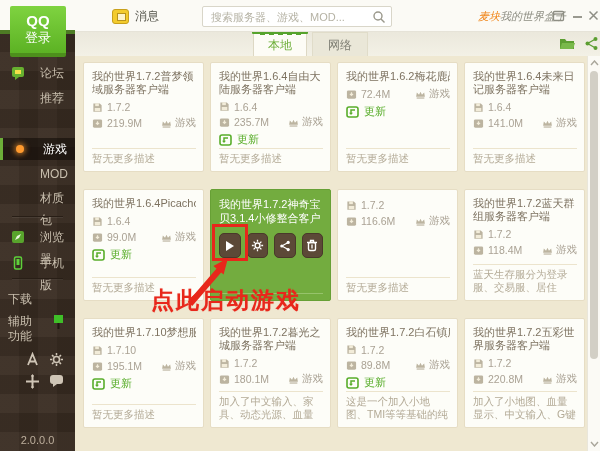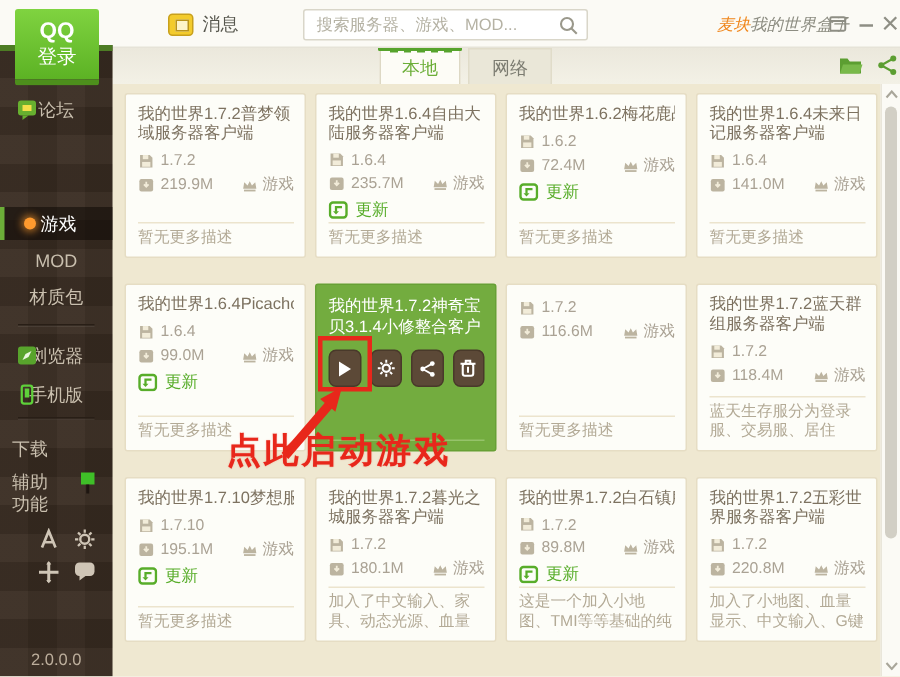--- a/index.html
+++ b/index.html
@@ -30,21 +30,21 @@
   .tab-local::before { content:""; position:absolute; left:-2px; right:-2px; top:-4px; height:5px; background:#56a32c; border-radius:3px 3px 1px 1px; }
   .tab-local::after { content:""; position:absolute; left:6px; top:-1px; width:42px; height:3px; background:repeating-linear-gradient(90deg,#56a32c 0 5px,transparent 5px 9px); }
   .tab-network { left:237px; width:56px; background:#eae7d8; color:#7c7c71; border:1px solid #e0dcc9; border-bottom:none; }
   .tabbar .tb-ico { position:absolute; top:4px; width:17px; height:16px; cursor:pointer; }
 
   
   .sidebar { position:absolute; left:0; top:30px; width:75px; height:421px; z-index:5; background:#392c22;
     background-image:repeating-linear-gradient(0deg, rgba(255,255,255,.025) 0 19px, rgba(0,0,0,.08) 19px 38px),
                      repeating-linear-gradient(90deg, rgba(255,255,255,.02) 0 19px, rgba(0,0,0,.05) 19px 38px); }
   .sidebar::before { content:""; position:absolute; left:0; top:0; width:75px; height:4px; background:#4d7c24; }
-  .nav-item { position:absolute; left:0; width:75px; height:22px; line-height:22px; text-align:center; font-size:12px; color:#c9bfae; cursor:pointer; }
+  .nav-item { position:absolute; left:0; width:75px; height:22px; line-height:22px; font-size:12px; color:#c9bfae; cursor:pointer;padding-left:40px; }
   .nav-item.sel { background:rgba(15,9,5,.55); color:#fff; border-left:3px solid #6cae38; }
   .nav-ico { position:absolute; left:11px; top:4px; width:14px; height:14px; }
   .dot-ico { position:absolute; left:13px; top:7px; width:8px; height:8px; border-radius:50%; background:#ff9a2e; box-shadow:0 0 5px 2px rgba(255,154,46,.55); }
   .side-sep { position:absolute; left:12px; width:51px; border-top:1px solid #281e16; border-bottom:1px solid rgba(255,255,255,.07); }
   .side-left { position:absolute; left:8px; font-size:12px; color:#c9bfae; cursor:pointer; line-height:15px; }
   .flag-ico { position:absolute; left:52px; top:315px; width:13px; height:16px; }
   .tool-ico-btn { position:absolute; width:16px; height:16px; cursor:pointer; color:#cfc5b6; }
   .version { position:absolute; left:0; bottom:5px; width:75px; text-align:center; font-size:11px; color:#bcae9c; }
 
   
@@ -148,20 +148,23 @@
 
   <div class="sidebar">
     <div class="nav-item" style="top:32px">
       <svg class="nav-ico" viewBox="0 0 14 14">
         <rect x="1" y="1" width="12" height="10" rx="2" fill="#67b02f"></rect>
         <rect x="4" y="4" width="6" height="4" fill="#f3e04a"></rect>
         <path d="M4 11 L4 14 L8 11 Z" fill="#67b02f"></path>
       </svg>
       <span>论坛</span>
     </div>
+    <div class="nav-item" style="top:57px">
+      <span>推荐</span>
+    </div>
     <div class="nav-item sel" style="top:108px">
       <span class="dot-ico"></span>
       <span>游戏</span>
     </div>
     <div class="nav-item" style="top:133px">
       <span>MOD</span>
     </div>
     <div class="nav-item" style="top:157px">
       <span>材质包</span>
     </div>
@@ -286,28 +289,20 @@
         <path d="M5 10 L3 7.8 H7 Z" fill="#58ad2a"></path>
       </svg>
       <span>更新</span>
     </div>
     <div class="card-sep"></div>
     <div class="card-desc">暂无更多描述</div>
   </div>
 
   <div class="card">
     <div class="card-title clip">我的世界1.6.2梅花鹿战争服</div>
-    <div class="meta-row">
-      <svg class="micon" viewBox="0 0 12 12">
-        <path d="M1.5 1.5 h7 l2 2 v7 h-9 z" fill="#bcb4a0"></path>
-        <rect x="3.5" y="1.5" width="4" height="3" fill="#f2ecd9"></rect>
-        <rect x="3" y="6.5" width="6" height="3.5" fill="#f2ecd9"></rect>
-      </svg>
-      <span>1.6.2</span>
-    </div>
     <div class="meta-row">
       <svg class="micon" viewBox="0 0 12 12">
         <rect x="1" y="1.5" width="10" height="9" rx="1.5" fill="#bcb4a0"></rect>
         <path d="M6 3.5 v3 M4.3 5.3 L6 7 L7.7 5.3" stroke="#f2ecd9" stroke-width="1.3" fill="none"></path>
       </svg>
       <span>72.4M</span>
       <span class="game-tag">
         <svg class="micon" viewBox="0 0 12 12">
           <path d="M1.2 8.5 L2 3.8 L4.4 6.2 L6 3 L7.6 6.2 L10 3.8 L10.8 8.5 Z" fill="#bcb4a0"></path>
           <rect x="1.8" y="9.2" width="8.4" height="1.3" fill="#bcb4a0"></rect>

